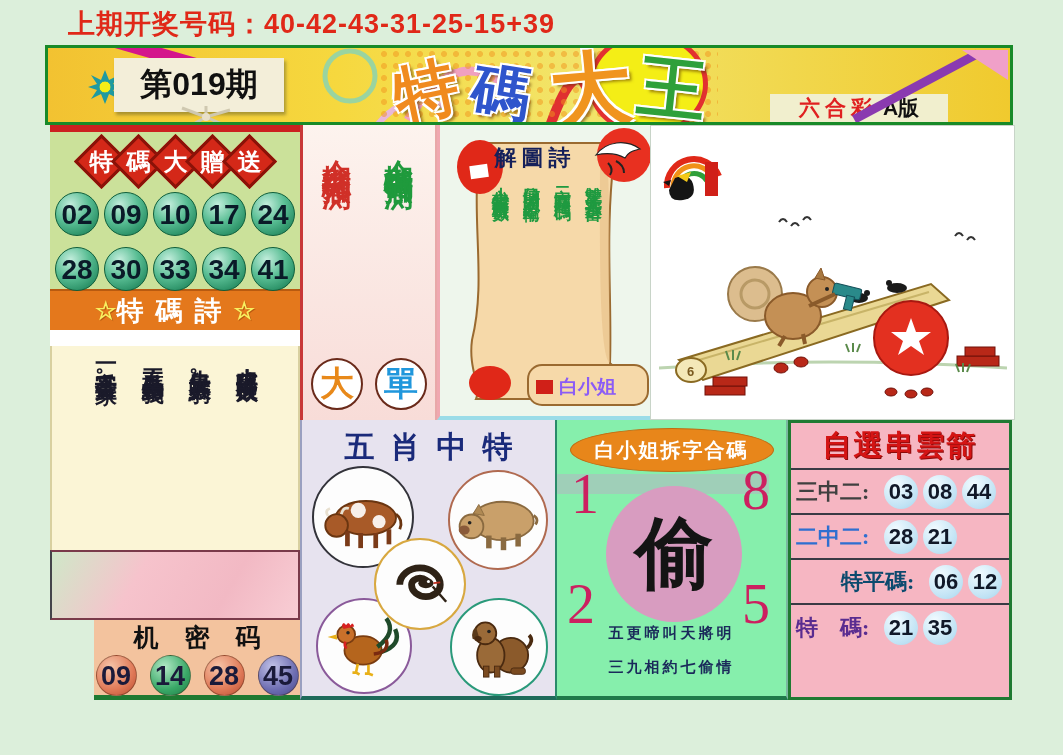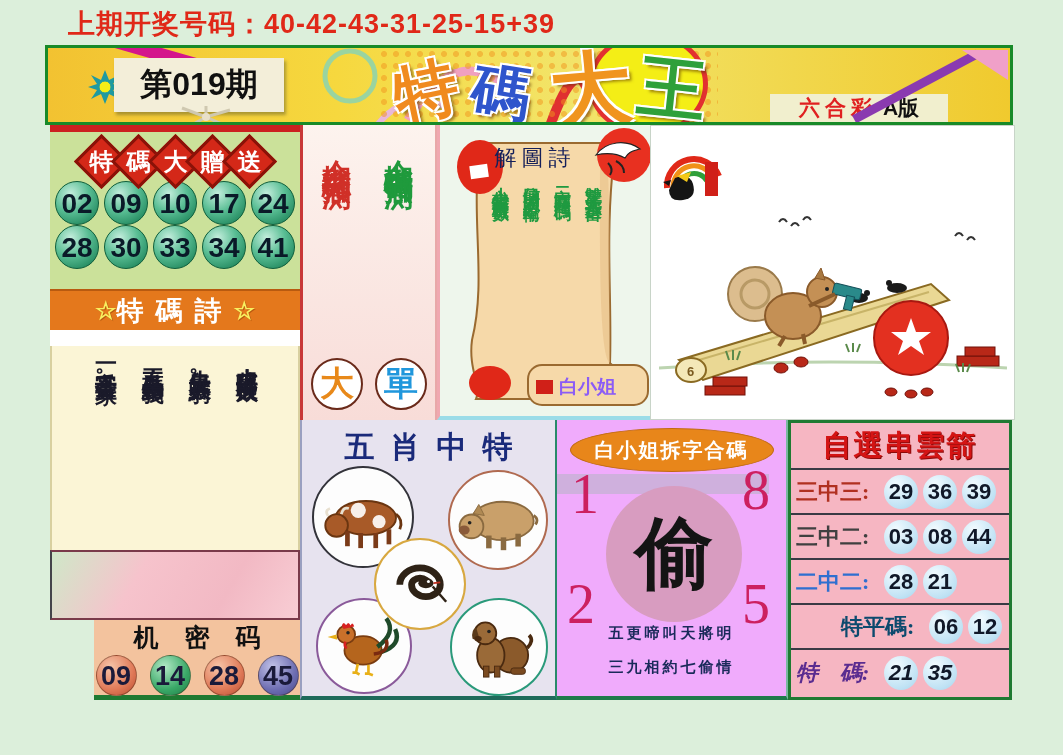--- a/index.html
+++ b/index.html
@@ -36,21 +36,21 @@
   .tri-pink { right:2px; top:2px; width:0; height:0; border-left:46px solid transparent; border-top:30px solid #f0a0c8; }
 
   
   .left-col { left:50px; top:125px; width:250px; height:575px; }
   .left-topbar { height:7px; background:#cc2020; }
   .gift { height:157px; background:#cbe19a; padding-top:7px; }
   .diamond-row { display:flex; justify-content:center; }
   .diamond { width:39px; height:39px; background:#d42818; border:3px solid #8a1208; transform:rotate(45deg); margin:3px -1px 0;
              display:flex; align-items:center; justify-content:center; }
   .diamond span { transform:rotate(-45deg); color:#fff; font-size:24px; font-weight:bold; font-family:"Liberation Serif", serif; }
-  .ball-row { display:flex; justify-content:center; gap:5px; }
+  .ball-row { display:flex; justify-content:center; gap:5px; margin-top:11px; }
   .gift-ball { width:44px; height:44px; border-radius:50%; border:1px solid #0e5e3c; text-align:center; line-height:43px;
                background:radial-gradient(circle at 35% 28%, #c4eedd 0%, #58bd93 45%, #21875d 85%);
                font-size:28px; font-weight:bold; color:#0a1a28; }
   .poem-banner { height:41px; background:#e4781c; border-top:2px solid #b85a10; display:flex; align-items:center; justify-content:center;
                  color:#fff; font-size:27px; font-weight:bold; letter-spacing:12px; }
   .poem-banner .star { color:#f8f060; font-size:24px; letter-spacing:0; text-shadow:1px 1px 0 #b85a10; }
   .white-strip { height:16px; background:#ffffff; }
   .poem-box { height:204px; background:#fbf5d6; border-left:2px solid #d8d0a0; border-right:2px solid #d8d0a0;
               padding:6px 14px 0 0; display:flex; justify-content:center; }
   .v-poem { writing-mode:vertical-rl; text-orientation:upright; font-family:"Liberation Serif", serif; }
@@ -73,21 +73,21 @@
   .pred-red { left:14px; top:12px; color:#d03028; }
   .pred-green { right:16px; top:12px; color:#1f9a3c; }
   .pred-circles { bottom:10px; left:0; right:0; display:flex; justify-content:center; gap:12px; }
   .pred-circle { width:52px; height:52px; border-radius:50%; background:#fff; border:2px solid #6a2a1a;
                  display:flex; align-items:center; justify-content:center; font-size:34px; font-weight:bold; font-family:"Liberation Serif", serif; }
   .pc-big { color:#e8891a; } .pc-odd { color:#2097dc; }
 
   
   .riddle { left:437px; top:125px; width:213px; height:295px; background:#eef6ec;
             border-left:3px solid #f0a8b0; border-bottom:4px solid #9adce8; overflow:hidden; }
-  .riddle-title { top:18px; left:0; width:190px; text-align:center; color:#15205a; font-size:22px; font-weight:normal; letter-spacing:5px; }
+  .riddle-title { top:18px; left:0; width:190px; text-align:center; color:#15205a; font-size:22px; font-weight:bold; letter-spacing:5px; }
   .riddle-poem { top:48px; left:28px; width:150px; height:186px; display:flex; justify-content:center; }
   .riddle-poem .v-poem { font-size:17px; font-weight:bold; color:#1f9a40; height:186px; }
   .riddle-poem .v-line { margin-left:8px; letter-spacing:3px; }
   .signature { bottom:16px; left:96px; display:flex; align-items:center; gap:6px; }
   .seal { width:17px; height:14px; background:#d02018; }
   .sig-name { color:#8b5cf6; font-weight:bold; font-size:19px; }
 
   
   .picture { left:650px; top:125px; width:365px; height:295px; background:#fff; border:1px solid #c8d4c8; }
 
@@ -97,40 +97,40 @@
   .zodiac-title { text-align:center; margin-top:7px; color:#1a2a7a; font-size:30px; font-weight:bold;
                   font-family:"Liberation Serif", serif; letter-spacing:16px; text-indent:16px; }
   .zo-circle { border-radius:50%; background:#fdfdfd; position:absolute; display:flex; align-items:center; justify-content:center; }
   .zc-cow { left:10px; top:46px; width:102px; height:102px; border:2px solid #33333a; }
   .zc-pig { left:146px; top:50px; width:100px; height:100px; border:2px solid #b06a50; }
   .zc-snake { left:72px; top:118px; width:92px; height:92px; border:2px solid #d8a840; z-index:2; }
   .zc-rooster { left:14px; top:178px; width:96px; height:96px; border:2px solid #8a5a9a; }
   .zc-dog { left:148px; top:178px; width:98px; height:98px; border:2px solid #2a9a7a; }
 
   
-  .split { left:557px; top:420px; width:231px; height:280px; background:#f0abfc;
+  .split { left:557px; top:420px; width:231px; height:280px; background:#86efac;
            border-right:2px solid #7ab8a0; border-bottom:4px solid #1f7a4a; }
   .split-banner { margin:8px auto 0; width:204px; height:44px; background:#e8861a; border:1px solid #c06a10; border-radius:50%;
                   display:flex; align-items:center; justify-content:center; color:#fff; font-size:20px; font-weight:bold; letter-spacing:2px; }
   .gray-band { left:0; top:54px; width:212px; height:20px; background:#b4b4c2; opacity:.55; }
   .corner-num { font-family:"Liberation Serif", serif; font-size:56px; color:#cc2060; line-height:1; }
   .cn0 { left:14px; top:46px; } .cn1 { right:16px; top:42px; }
   .cn2 { left:10px; top:156px; } .cn3 { right:16px; top:156px; }
   .split-circle { left:49px; top:66px; width:136px; height:136px; border-radius:50%; background:#d89cc0;
                   display:flex; align-items:center; justify-content:center; }
   .split-char { font-family:"Liberation Serif", serif; font-size:78px; font-weight:bold; color:#141414; }
   .split-lines { bottom:12px; left:0; right:0; text-align:center; color:#1a2a5a; font-size:15px; font-weight:bold;
                  letter-spacing:3px; line-height:34px; }
 
   
   .combo { left:788px; top:420px; width:224px; height:280px; background:#f6b6c2; border:3px solid #1f7a32; }
   .combo-title { height:47px; display:flex; align-items:center; justify-content:center; color:#d41414; font-size:29px;
                  font-weight:bold; letter-spacing:2px; border-bottom:2px solid #3a3a44; text-shadow:1px 1px 0 #8a0a0a; }
   .combo-row { height:45px; display:flex; align-items:center; padding-left:5px; border-bottom:2px solid #3a3a44; }
-  .combo-row:last-child { border-bottom:none;font-style:italic; }
+  .combo-row:last-child { border-bottom:none; }
   .combo-label { font-size:22px; font-weight:bold; min-width:88px; font-family:"Liberation Serif", serif; }
   .cl0 { color:#b03020; } .cl1 { color:#404040; } .cl2 { color:#2f6fd0; } .cl3 { color:#0c4a6e;margin-left:45px; } .cl4 { color:#5a2c90; }
   .chips { display:flex; gap:5px; }
   .num-chip { width:34px; height:34px; border-radius:50%; text-align:center; line-height:33px; font-size:22px; font-weight:bold; color:#101828;
               background:radial-gradient(circle at 35% 28%, #f2fbff, #bfe2f4 70%, #a4d2ec); }
 </style>
 </head>
 <body>
 
 <div class="abs prev-draw">上期开奖号码：40-42-43-31-25-15+39</div>
@@ -419,28 +419,20 @@
   </div>
   <div class="abs split-lines">
     <div>五更啼叫天將明</div>
     <div>三九相約七偷情</div>
   </div>
 </div>
 
 <div class="abs combo">
   <div class="combo-title">自選串雲箭</div>
   <div class="combo-row">
-    <span class="combo-label cl0">三中三:</span>
-    <div class="chips">
-      <span class="num-chip">29</span>
-      <span class="num-chip">36</span>
-      <span class="num-chip">39</span>
-    </div>
-  </div>
-  <div class="combo-row">
     <span class="combo-label cl1">三中二:</span>
     <div class="chips">
       <span class="num-chip">03</span>
       <span class="num-chip">08</span>
       <span class="num-chip">44</span>
     </div>
   </div>
   <div class="combo-row">
     <span class="combo-label cl2">二中二:</span>
     <div class="chips">

